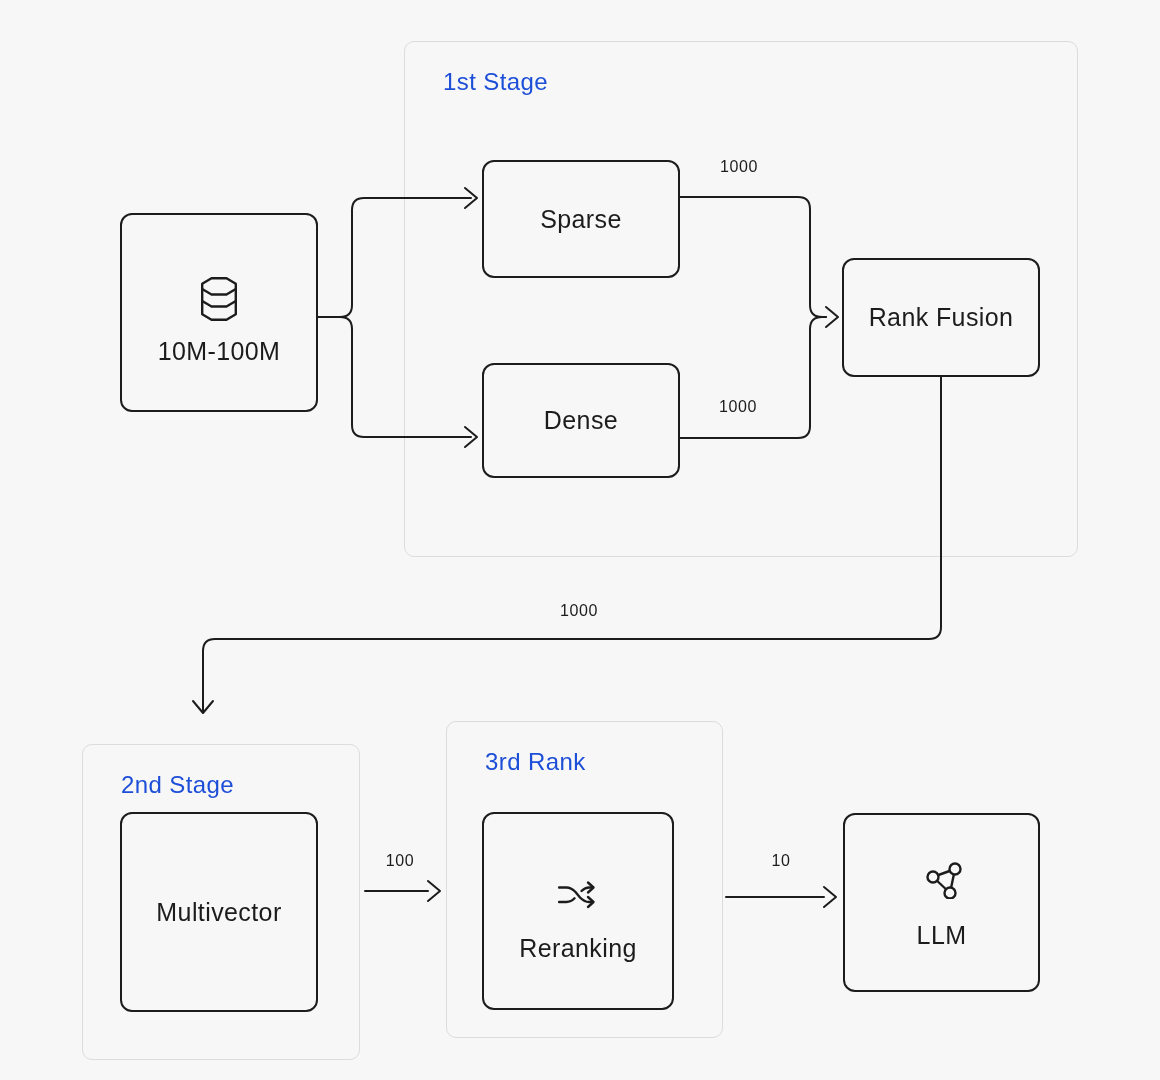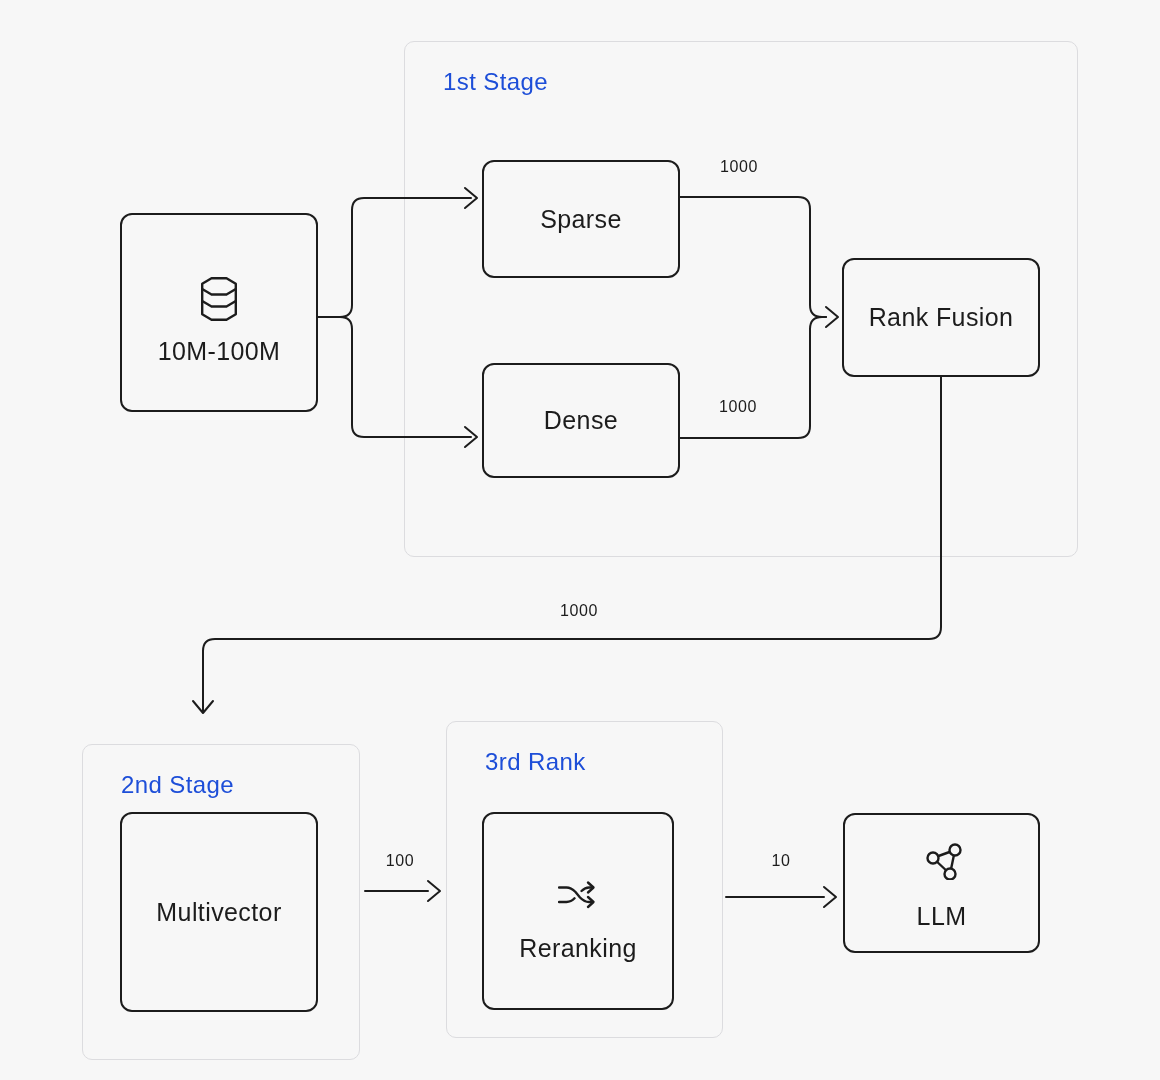--- a/index.html
+++ b/index.html
@@ -53,21 +53,21 @@
     letter-spacing:0.4px;
     color:#1c1c1c;
     white-space:nowrap;
   }
   #node-database{left:120px;top:213px;width:198px;height:199px;padding-top:18px;gap:16px;}
   #node-sparse{left:482px;top:160px;width:198px;height:118px;}
   #node-dense{left:482px;top:363px;width:198px;height:115px;}
   #node-rank-fusion{left:842px;top:258px;width:198px;height:119px;}
   #node-multivector{left:120px;top:812px;width:198px;height:200px;}
   #node-reranking{left:482px;top:812px;width:192px;height:198px;padding-top:20px;gap:24px;}
-  #node-llm{left:843px;top:813px;width:197px;height:140px;padding-top:4px;gap:22px;}
+  #node-llm{left:843px;top:813px;width:197px;height:179px;padding-top:4px;gap:22px;}
 
   
   svg.edges{
     position:absolute;inset:0;
     width:1160px;height:1080px;
     pointer-events:none;
   }
   svg.edges path{
     fill:none;
     stroke:#1c1c1c;

